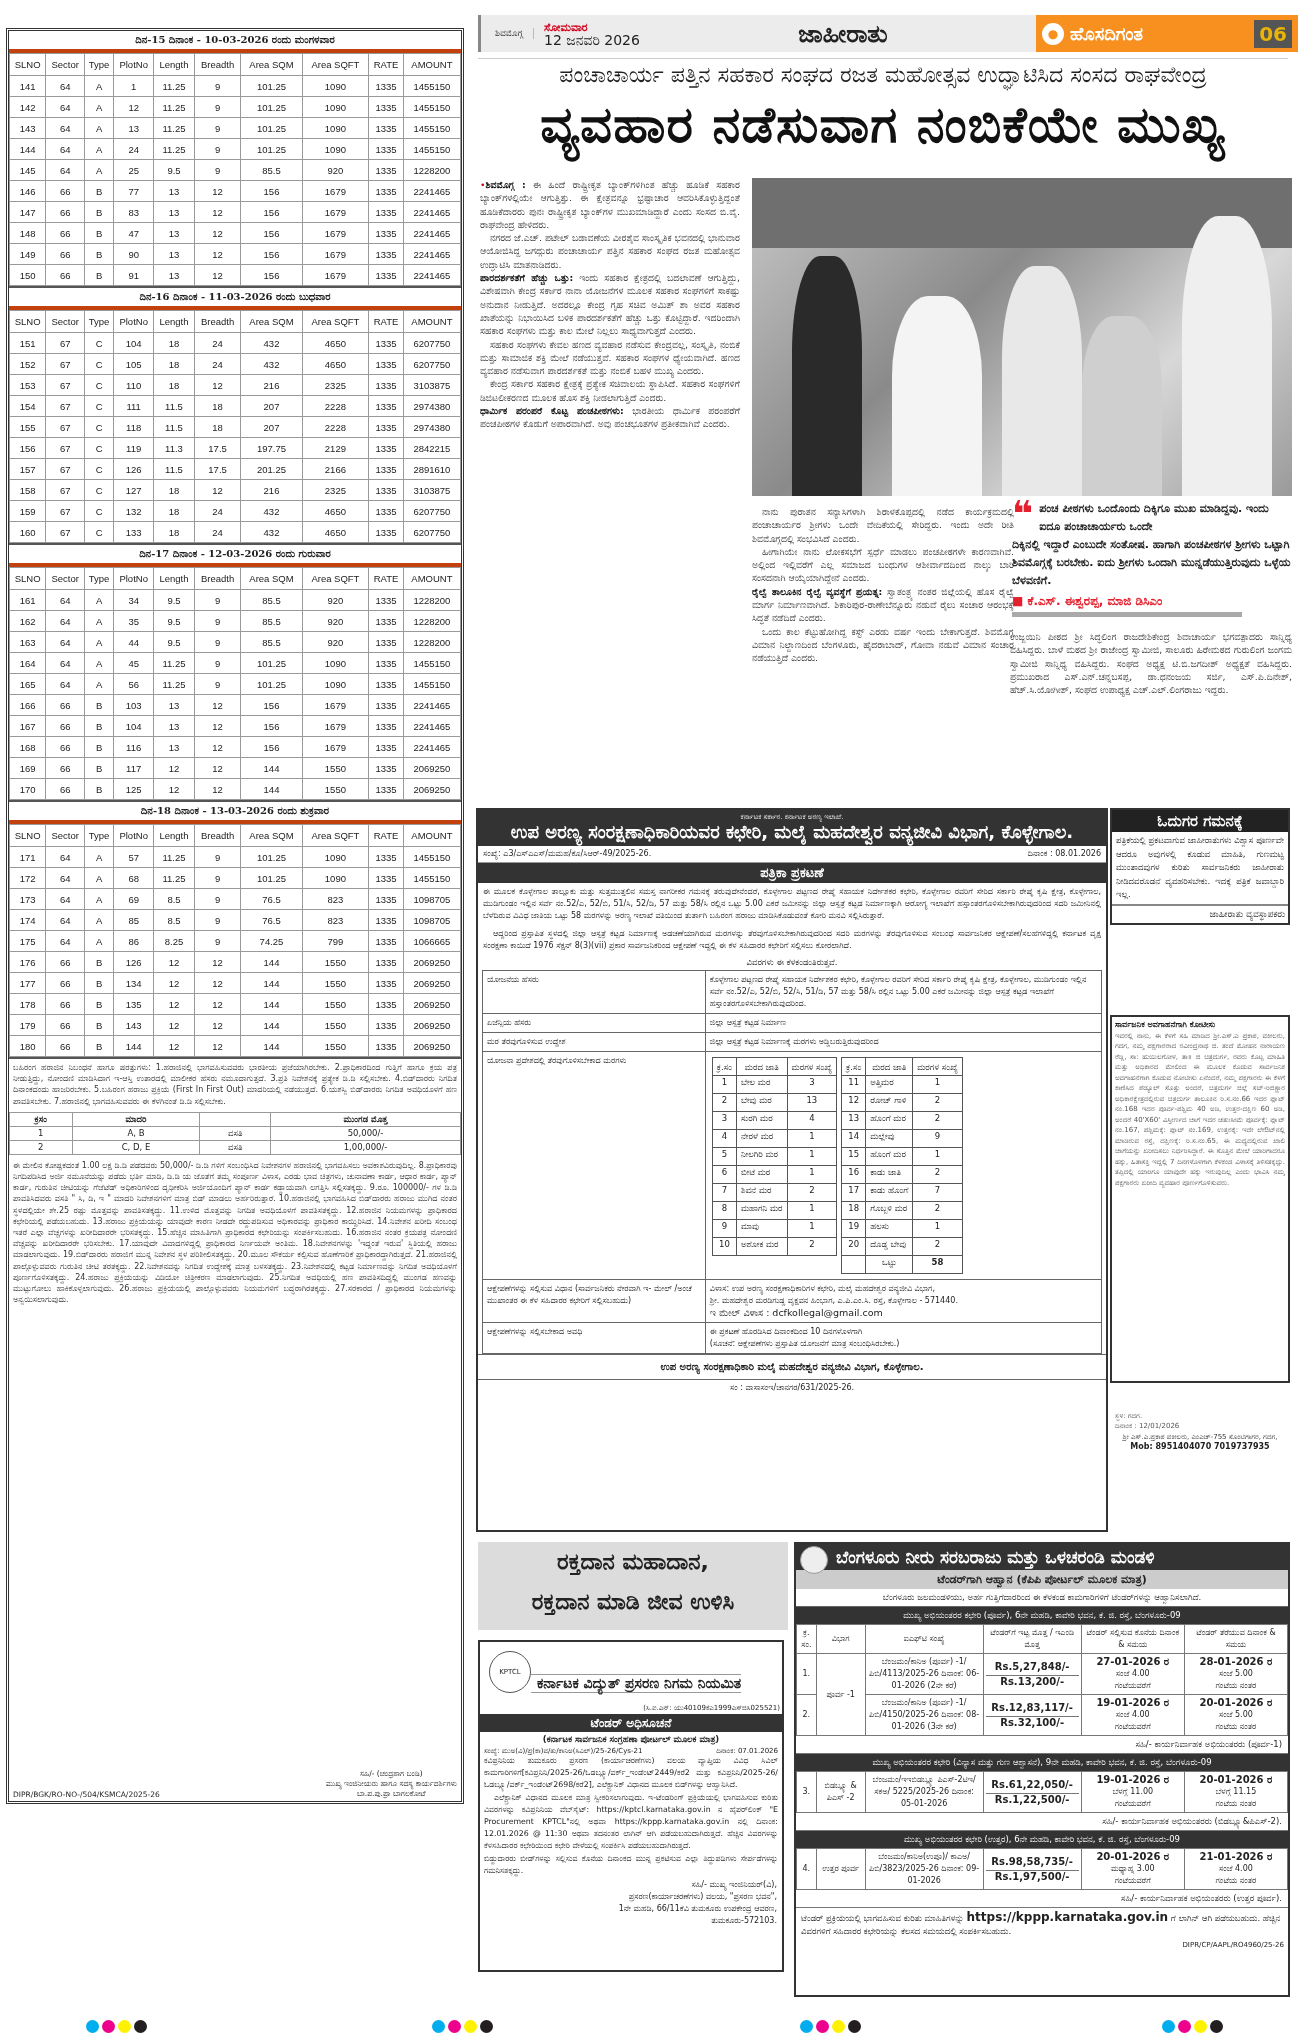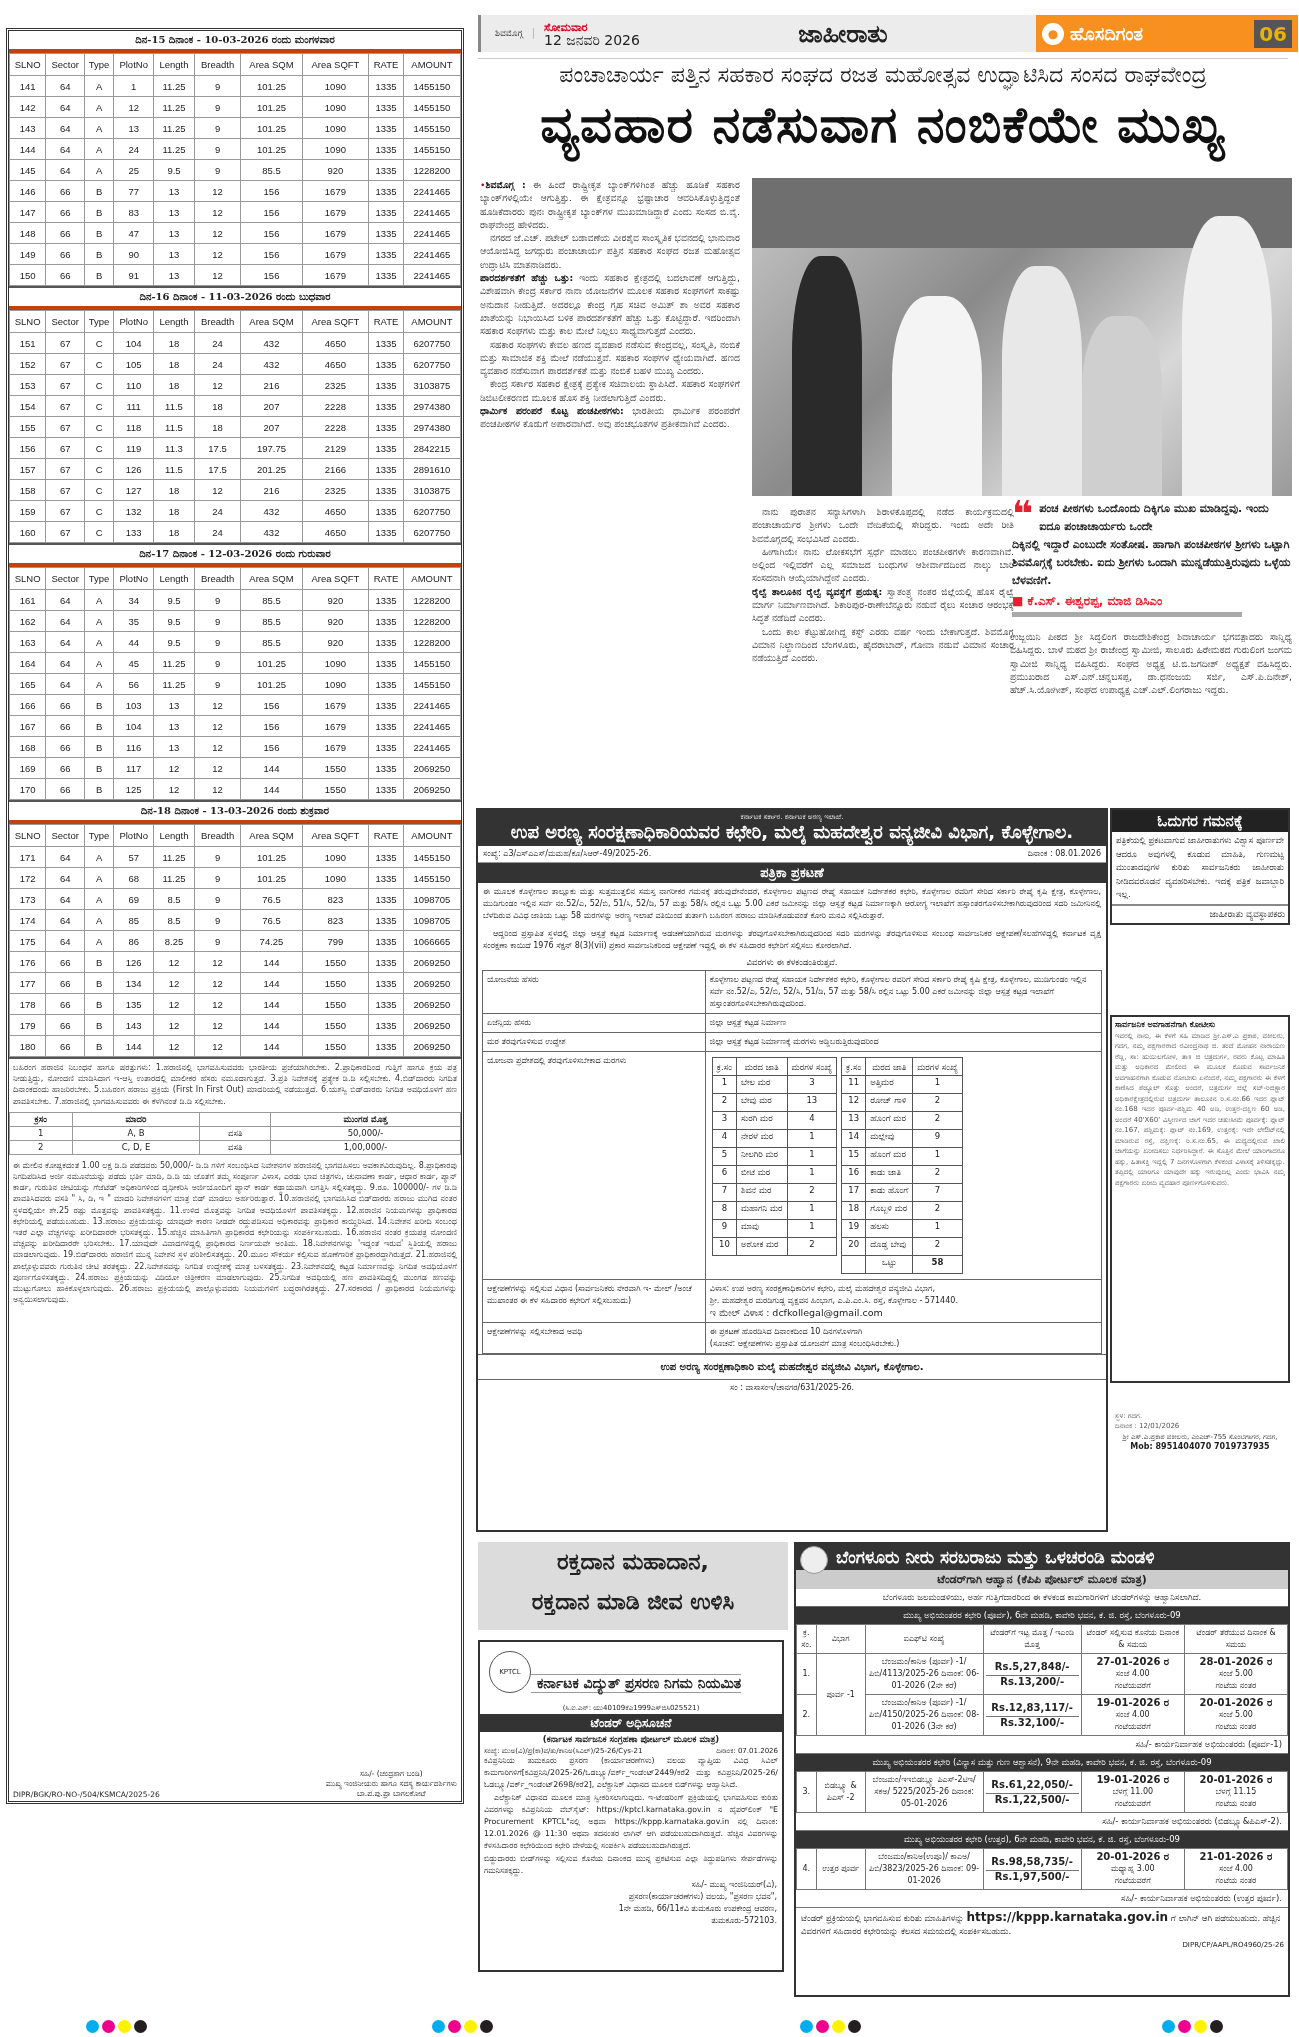--- a/index.html
+++ b/index.html
@@ -62,21 +62,21 @@
 .od-f{border-top:2px solid #888;text-align:right;font-size:9px;padding:3px}
 #pubnotice{left:1110px;top:1015px;width:180px;height:368px;border:2px solid #333;padding:3px;font-size:7px;line-height:10.5px;color:#555;text-align:justify}
 .pn-h{font-weight:bold;font-size:8px;color:#222}
 
 #blood{left:478px;top:1542px;width:310px;height:88px;background:#dcdcdc;text-align:center;font-size:22px;font-weight:bold;line-height:40px;color:#222}
 
 #kptcl{left:478px;top:1640px;width:306px;height:332px;border:2px solid #333}
 .kp-top{display:flex;align-items:flex-end;padding:9px}
 .kp-logo{width:42px;height:42px;border-radius:50%;border:1px solid #555;display:flex;align-items:center;justify-content:center;font-size:7px;flex:none}
 .kp-title{font-size:14px;font-weight:bold;padding-left:6px;border-top:1px solid #999;border-bottom:1px solid #999}
-.kp-cin{text-align:center;font-size:7px;padding:2px}
+.kp-cin{text-align:right;font-size:7px;padding:2px}
 .kp-sub{background:#333;color:#fff;text-align:center;font-weight:bold;font-size:12px;padding:2px}
 .kp-via{text-align:center;font-size:8.5px;font-weight:bold;padding:2px}
 .kp-body{font-size:7.8px;line-height:12.2px;padding:0 4px;text-align:justify}
 .kp-sign{text-align:right;font-size:8px;line-height:12px;padding:2px 5px}
 
 #bwssb{left:794px;top:1542px;width:496px;height:455px;border:2px solid #333}
 .bw-h{background:#333;color:#fff;font-size:17px;font-weight:bold;padding:3px 6px 3px 40px;position:relative}
 .bw-logo{position:absolute;left:4px;top:2px;width:28px;height:28px;border-radius:50%;background:#eee;border:1px solid #999}
 .bw-sub{background:#ccc;text-align:center;font-size:11px;font-weight:bold;padding:3px}
 .bw-intro{text-align:center;font-size:8.5px;padding:3px;border-bottom:1px solid #666}

